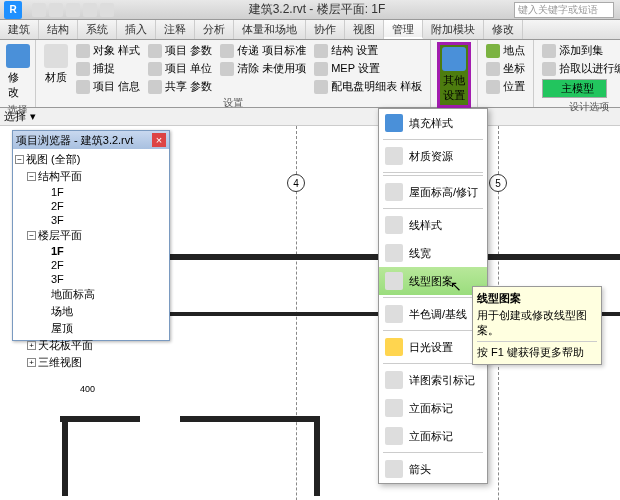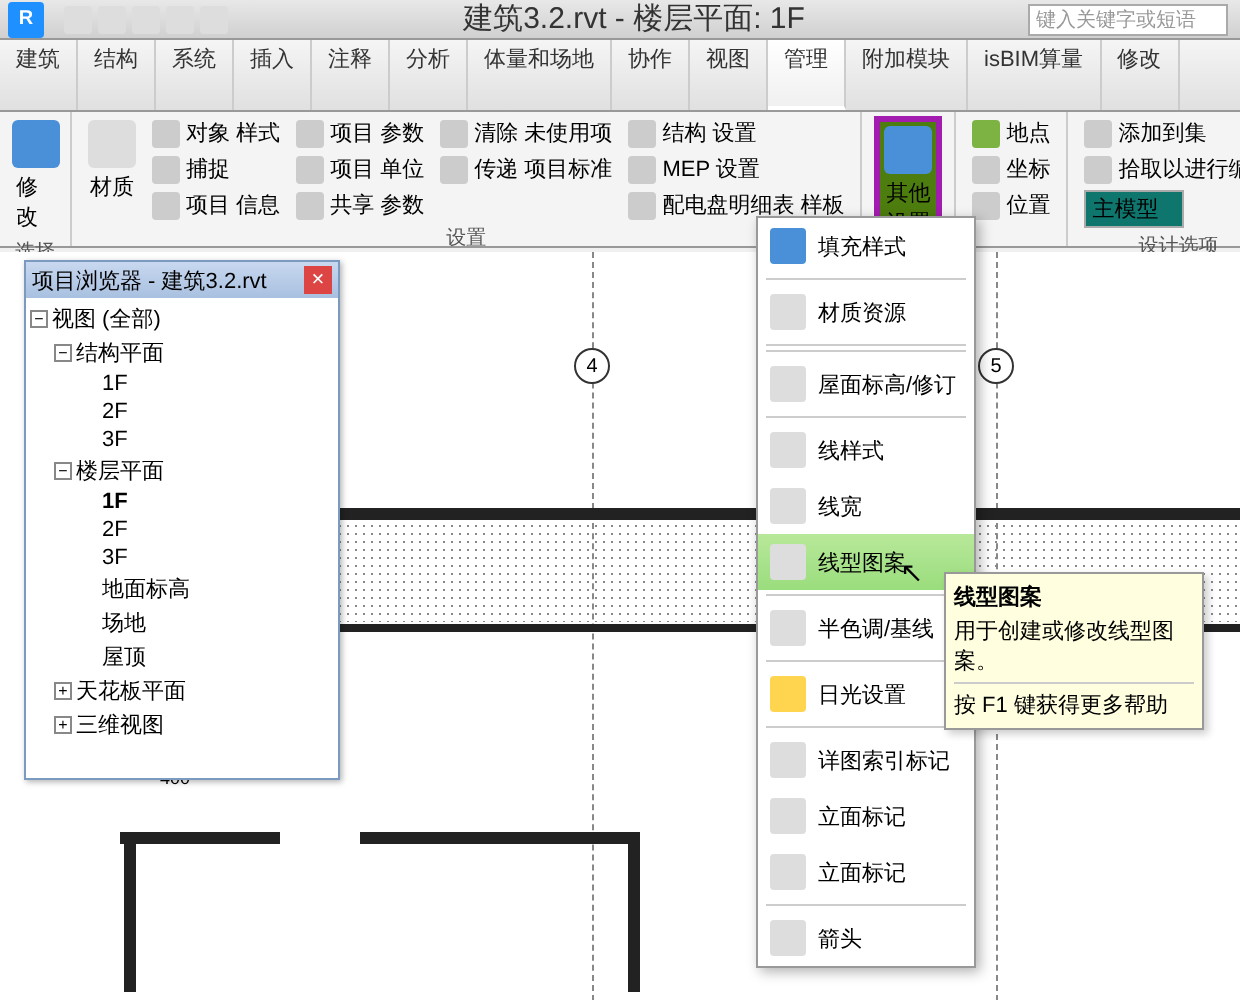--- a/index.html
+++ b/index.html
@@ -1,42 +1,42 @@
 <!DOCTYPE html>
 <html><head>
 <meta charset="utf-8">
 <style>
 *{margin:0;padding:0;box-sizing:border-box;font-family:"Microsoft YaHei",sans-serif;font-size:11px}
 body{background:#fff;overflow:hidden;width:620px;height:500px;position:relative}
 .titlebar{height:20px;background:linear-gradient(#e8e8e8,#d0d0d0);display:flex;align-items:center;border-bottom:1px solid #999}
 .app-icon{width:18px;height:18px;background:#1e90ff;margin:0 4px;border-radius:2px;display:flex;align-items:center;justify-content:center;color:#fff;font-weight:bold;font-size:10px}
 .qat{display:flex;gap:3px;padding:0 6px}
 .qat-btn{width:14px;height:14px;background:#ddd;border-radius:2px}
-.title-text{flex:1;text-align:center;color:#333;font-size:15px}
+.title-text{flex:1;text-align:center;color:#333;font-size:12px}
 .search-box{width:100px;height:16px;background:#fff;border:1px solid #aaa;margin-right:6px;padding:0 3px;color:#999;font-size:10px}
-.tabs{height:36px;background:linear-gradient(#f5f5f5,#e0e0e0);display:flex;border-bottom:1px solid #999}
+.tabs{height:20px;background:linear-gradient(#f5f5f5,#e0e0e0);display:flex;border-bottom:1px solid #999}
 .tab{padding:2px 8px;color:#333;cursor:pointer;border-right:1px solid #ccc}
 .tab.active{background:linear-gradient(#fff,#f0f0f0);border-bottom:2px solid #fff}
 .ribbon{height:68px;background:#f4f4f4;display:flex;border-bottom:1px solid #999;position:relative}
 .panel{border-right:1px solid #ccc;padding:2px 6px;display:flex;flex-direction:column;justify-content:space-between}
 .panel-title{font-size:10px;text-align:center;color:#555;padding:1px 0}
 .panel-body{display:flex;gap:4px;flex:1}
 .big-btn{display:flex;flex-direction:column;align-items:center;gap:2px;padding:2px;cursor:pointer}
 .big-btn .ico{width:24px;height:24px;background:#ddd;border-radius:3px}
 .small-btns{display:flex;flex-direction:column;gap:1px}
 .small-btn{display:flex;align-items:center;gap:3px;padding:1px 2px;cursor:pointer;white-space:nowrap}
 .small-btn .ico{width:14px;height:14px;background:#ccc;border-radius:2px}
 .sel-row{height:18px;background:#f0f0f0;border-bottom:1px solid #ccc;display:flex;align-items:center;padding:0 4px;gap:4px}
 .canvas{position:absolute;top:126px;left:0;right:0;bottom:0;background:#fff;overflow:hidden}
 .drawing{position:absolute;inset:0;background:#fff}
 .wall{position:absolute;background:#222}
 .hatch{position:absolute;background-image:radial-gradient(#888 0.5px,transparent 0.5px);background-size:4px 4px}
 .grid-line{position:absolute;border-left:1px dashed #888}
 .grid-bubble{position:absolute;width:18px;height:18px;border:1px solid #333;border-radius:50%;background:#fff;display:flex;align-items:center;justify-content:center;font-size:10px}
-.browser{position:absolute;top:130px;left:12px;width:158px;height:260px;background:#fff;border:1px solid #7a9ac0;box-shadow:1px 1px 3px rgba(0,0,0,0.3);z-index:5}
+.browser{position:absolute;top:130px;left:12px;width:158px;height:211px;background:#fff;border:1px solid #7a9ac0;box-shadow:1px 1px 3px rgba(0,0,0,0.3);z-index:5}
 .browser-title{height:18px;background:linear-gradient(#c8d8ef,#a8c0e0);display:flex;align-items:center;justify-content:space-between;padding:0 3px;font-size:10px}
 .browser-title .x{width:14px;height:14px;background:#d44;color:#fff;text-align:center;line-height:14px;cursor:pointer}
 .tree{padding:2px;overflow:auto;height:240px}
 .tree-node{padding:1px 0 1px 0;display:flex;align-items:center;gap:2px;cursor:pointer;white-space:nowrap}
 .tree-node.sel{font-weight:bold}
 .exp{width:9px;height:9px;border:1px solid #888;display:inline-flex;align-items:center;justify-content:center;font-size:8px;line-height:1}
 .ind{display:inline-block}
 .dropdown{position:absolute;top:108px;left:378px;width:110px;background:#fff;border:1px solid #999;box-shadow:2px 2px 6px rgba(0,0,0,0.3);z-index:10}
 .dd-item{display:flex;align-items:center;gap:6px;padding:5px 6px;cursor:pointer}
 .dd-item.hover{background:linear-gradient(#b8e89a,#9add7d)}
@@ -72,21 +72,20 @@
   <div class="tab">结构</div>
   <div class="tab">系统</div>
   <div class="tab">插入</div>
   <div class="tab">注释</div>
   <div class="tab">分析</div>
   <div class="tab">体量和场地</div>
   <div class="tab">协作</div>
   <div class="tab">视图</div>
   <div class="tab active">管理</div>
   <div class="tab">附加模块</div>
-  <div class="tab">isBIM算量</div>
   <div class="tab">修改</div>
 </div>
 
 <div class="ribbon">
   <div class="panel" style="width:36px">
     <div class="big-btn">
       <div class="ico blue"></div>
       <span>修改</span>
     </div>
     <div class="panel-title">选择</div>
@@ -121,25 +120,25 @@
             <span>项目 单位</span>
           </div>
         <div class="small-btn">
             <div class="ico"></div>
             <span>共享 参数</span>
           </div>
       </div>
       <div class="small-btns">
         <div class="small-btn">
             <div class="ico"></div>
+            <span>传递 项目标准</span>
+          </div>
+        <div class="small-btn">
+            <div class="ico"></div>
             <span>清除 未使用项</span>
-          </div>
-        <div class="small-btn">
-            <div class="ico"></div>
-            <span>传递 项目标准</span>
           </div>
       </div>
       <div class="small-btns">
         <div class="small-btn">
             <div class="ico"></div>
             <span>结构 设置</span>
           </div>
         <div class="small-btn">
             <div class="ico"></div>
             <span>MEP 设置</span>
@@ -180,21 +179,21 @@
       <div class="small-btns">
         <div class="small-btn">
             <div class="ico"></div>
             <span>添加到集</span>
           </div>
         <div class="small-btn">
             <div class="ico"></div>
             <span>拾取以进行编辑</span>
           </div>
         <div class="small-btn">
-            <span style="border:1px solid #aaa;padding:1px 12px 1px 3px;background:#0f766e">主模型</span>
+            <span style="border:1px solid #aaa;padding:1px 12px 1px 18px;background:#22c55e">主模型</span>
           </div>
       </div>
     </div>
     <div class="panel-title">设计选项</div>
   </div>
 
 </div>
 
 <div class="sel-row">
   <span>选择</span>

